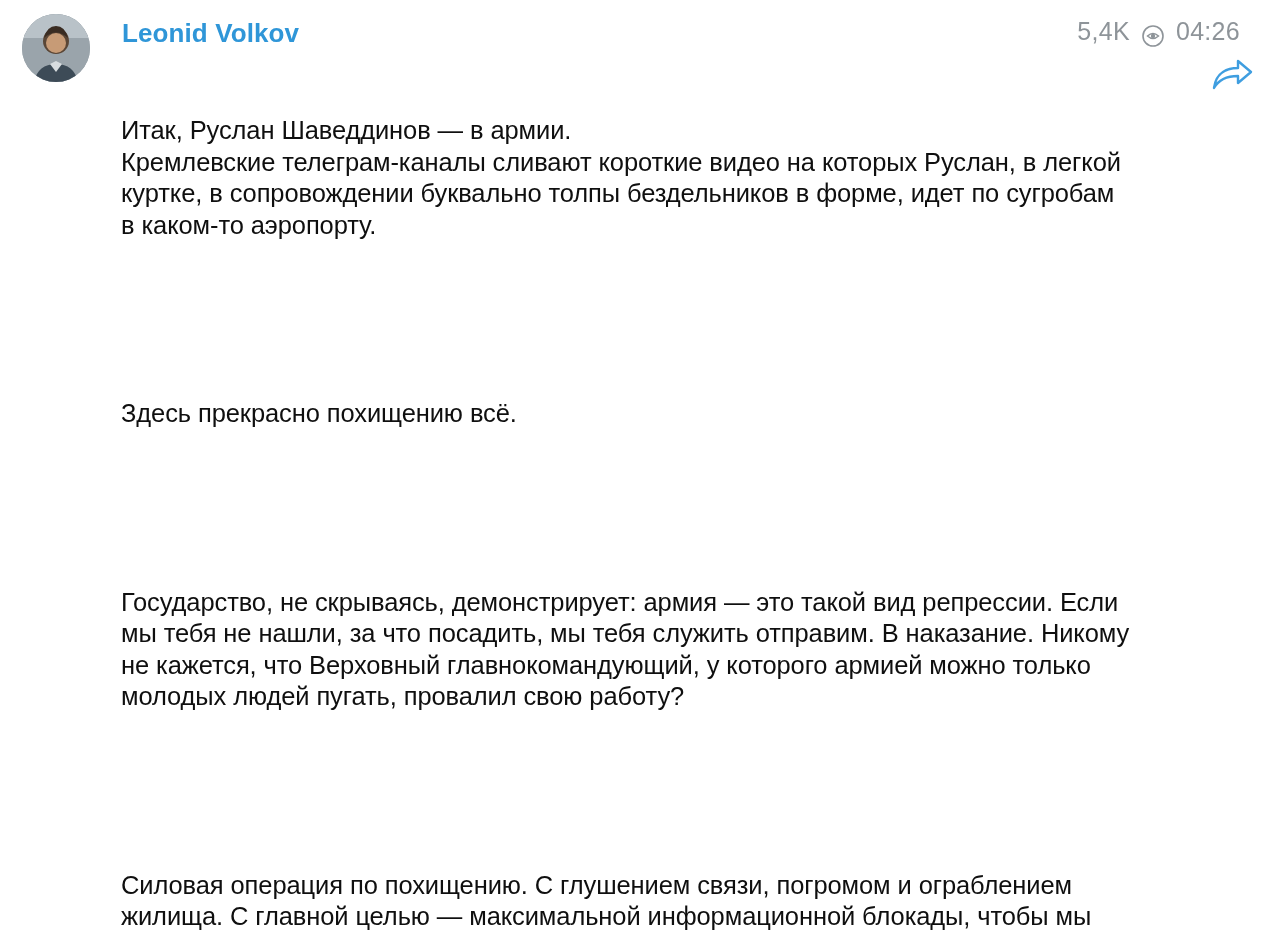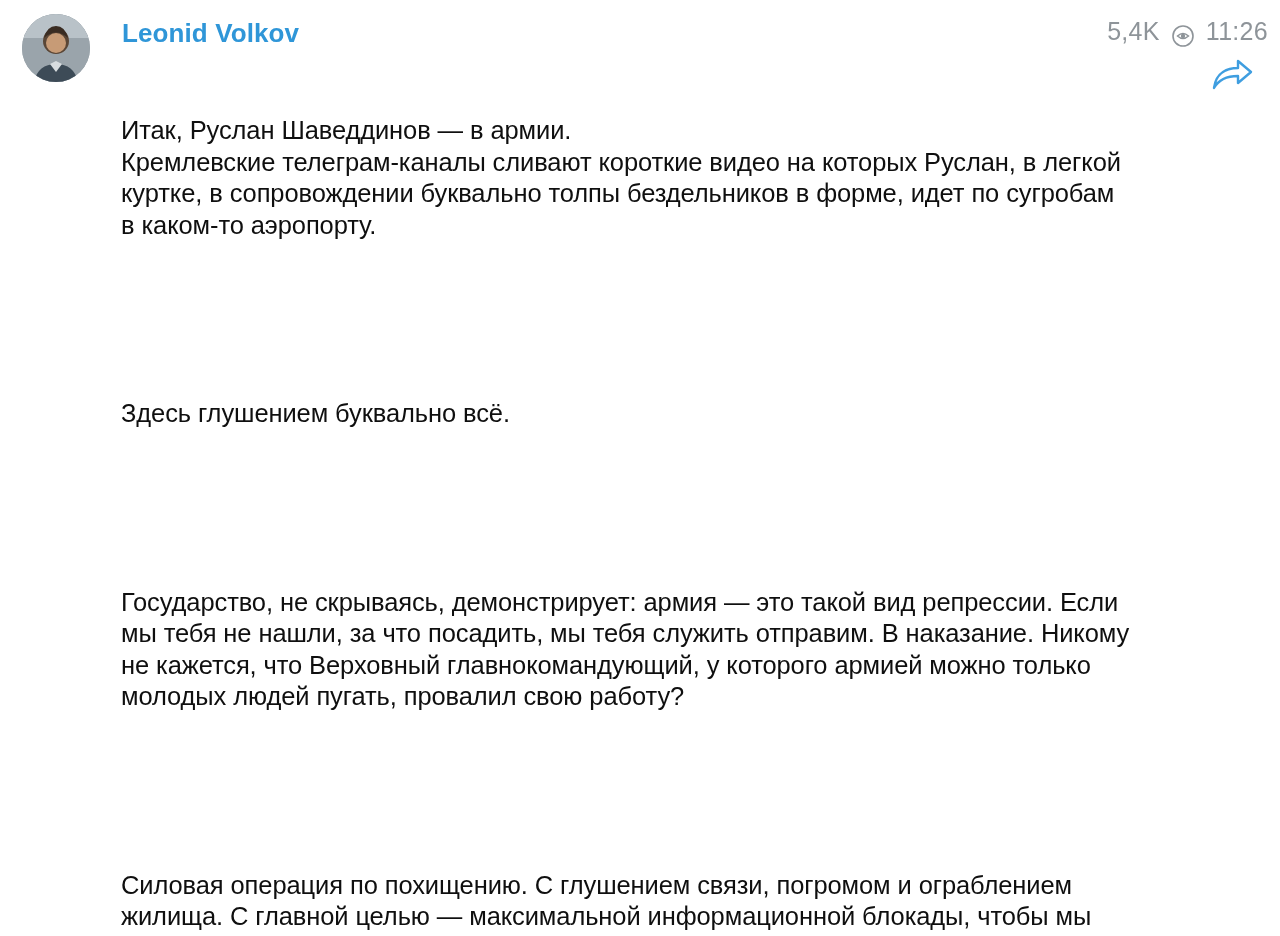--- a/index.html
+++ b/index.html
@@ -46,21 +46,21 @@
   .author {
     font-size: 26px;
     font-weight: bold;
     color: #2f96d8;
     letter-spacing: 0.1px;
     line-height: 34px;
   }
 
   .meta {
     position: absolute;
-    right: 12px;
+    right: 40px;
     top: 14px;
     display: flex;
     align-items: center;
     gap: 11px;
     color: #8e9499;
     font-size: 25px;
     line-height: 34px;
   }
   .meta .views {
     letter-spacing: 0.3px;
@@ -122,34 +122,34 @@
 
   <div class="meta">
     <span class="views">5,4K</span>
     <span class="eye-icon">
       <svg width="24" height="24" viewBox="0 0 24 24" aria-hidden="true">
         <circle cx="12" cy="12" r="10" fill="none" stroke="#8e9499" stroke-width="1.6"></circle>
         <path d="M6.5 12 q5.5 -5 11 0 q-5.5 5 -11 0 z" fill="none" stroke="#8e9499" stroke-width="1.5"></path>
         <circle cx="12" cy="12" r="2.2" fill="#8e9499"></circle>
       </svg>
     </span>
-    <span class="time">11:26</span>
+    <span class="time">04:26</span>
   </div>
 
   <div class="share-btn">
     <svg width="44" height="36" viewBox="0 0 44 36" aria-hidden="true">
       <path d="M4 30 C6 14, 18 10, 28 10 L28 3 L41 14 L28 25 L28 18 C18 18, 9 21, 4 30 Z" fill="none" stroke="#3f9ee0" stroke-width="2.4" stroke-linejoin="round" stroke-linecap="round"></path>
     </svg>
   </div>
 
   <div class="body-text">
     <p class="para">Итак, Руслан Шаведдинов — в армии.
 Кремлевские телеграм-каналы сливают короткие видео на которых Руслан, в легкой куртке, в сопровождении буквально толпы бездельников в форме, идет по сугробам в каком-то аэропорту.</p>
     <div class="spacer"></div>
-    <p class="para">Здесь глушением буквально всё.</p>
+    <p class="para">Здесь прекрасно похищению всё.</p>
     <div class="spacer"></div>
     <p class="para">Государство, не скрываясь, демонстрирует: армия — это такой вид репрессии. Если мы тебя не нашли, за что посадить, мы тебя служить отправим. В наказание. Никому не кажется, что Верховный главнокомандующий, у которого армией можно только молодых людей пугать, провалил свою работу?</p>
     <div class="spacer"></div>
     <p class="para">Силовая операция по похищению. С глушением связи, погромом и ограблением жилища. С главной целью — максимальной информационной блокады, чтобы мы все сбились с ног, разыскивая Руслана. Серьезно? Никому не кажется, что законные и благие дела так не делаются?</p>
     
     
     
     
     
     

